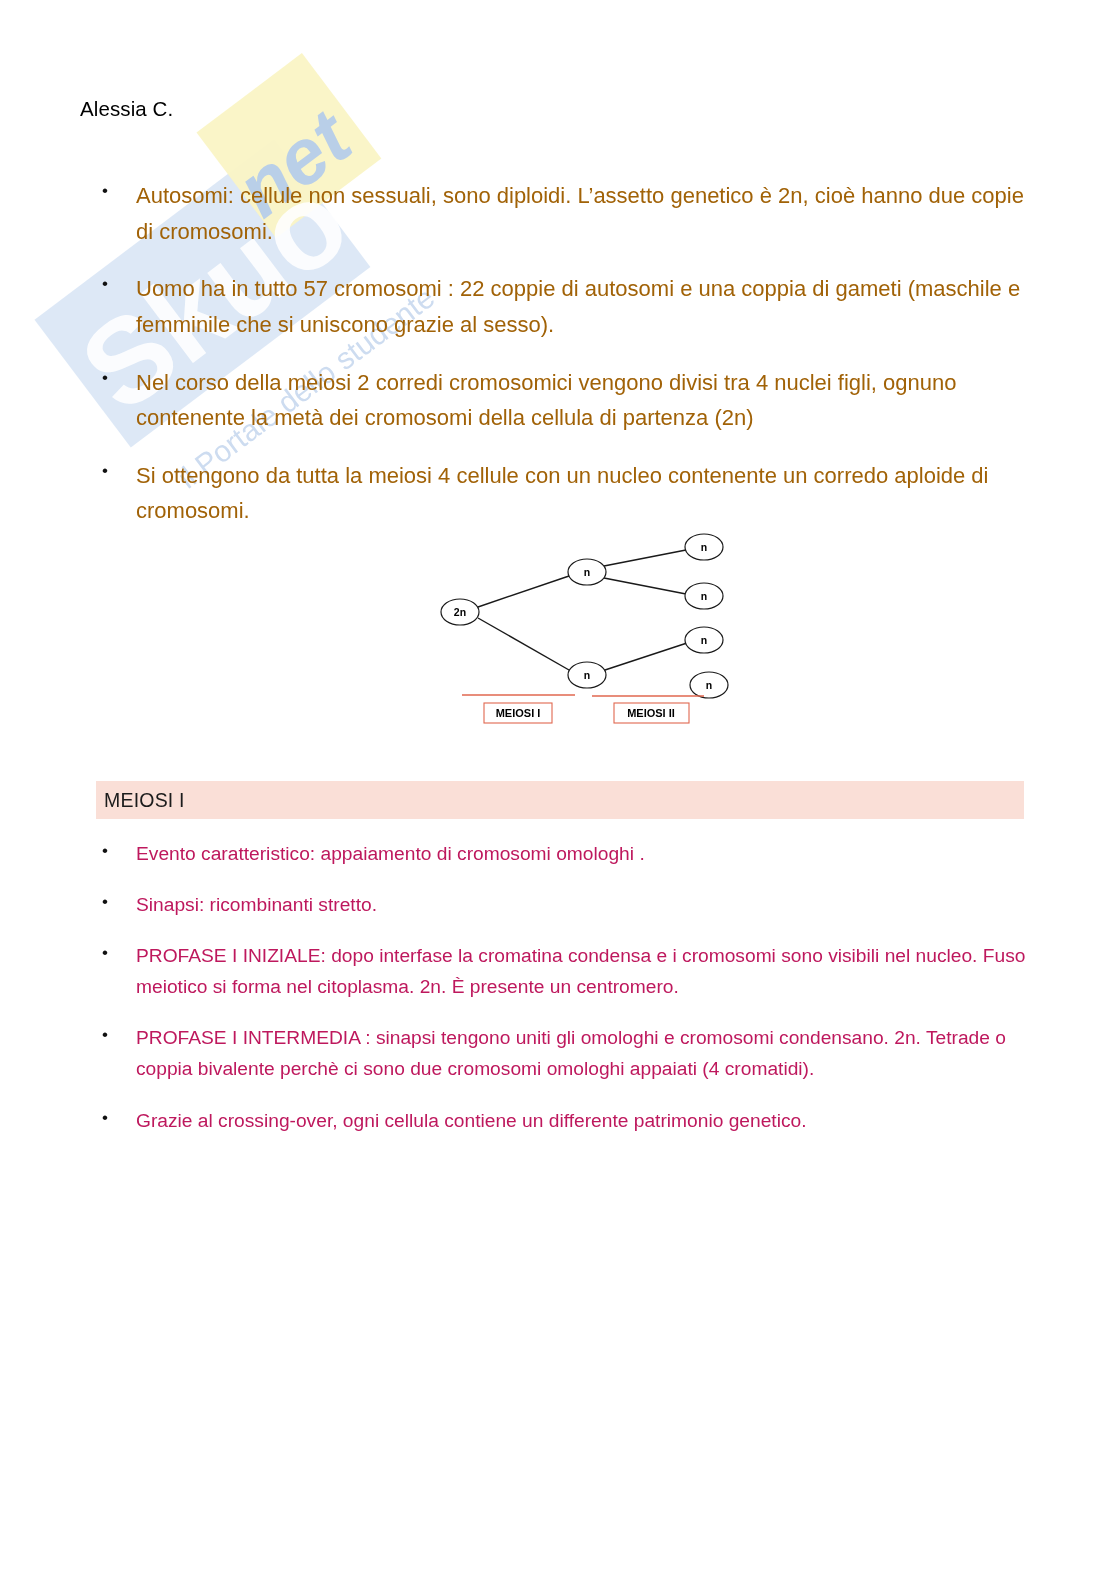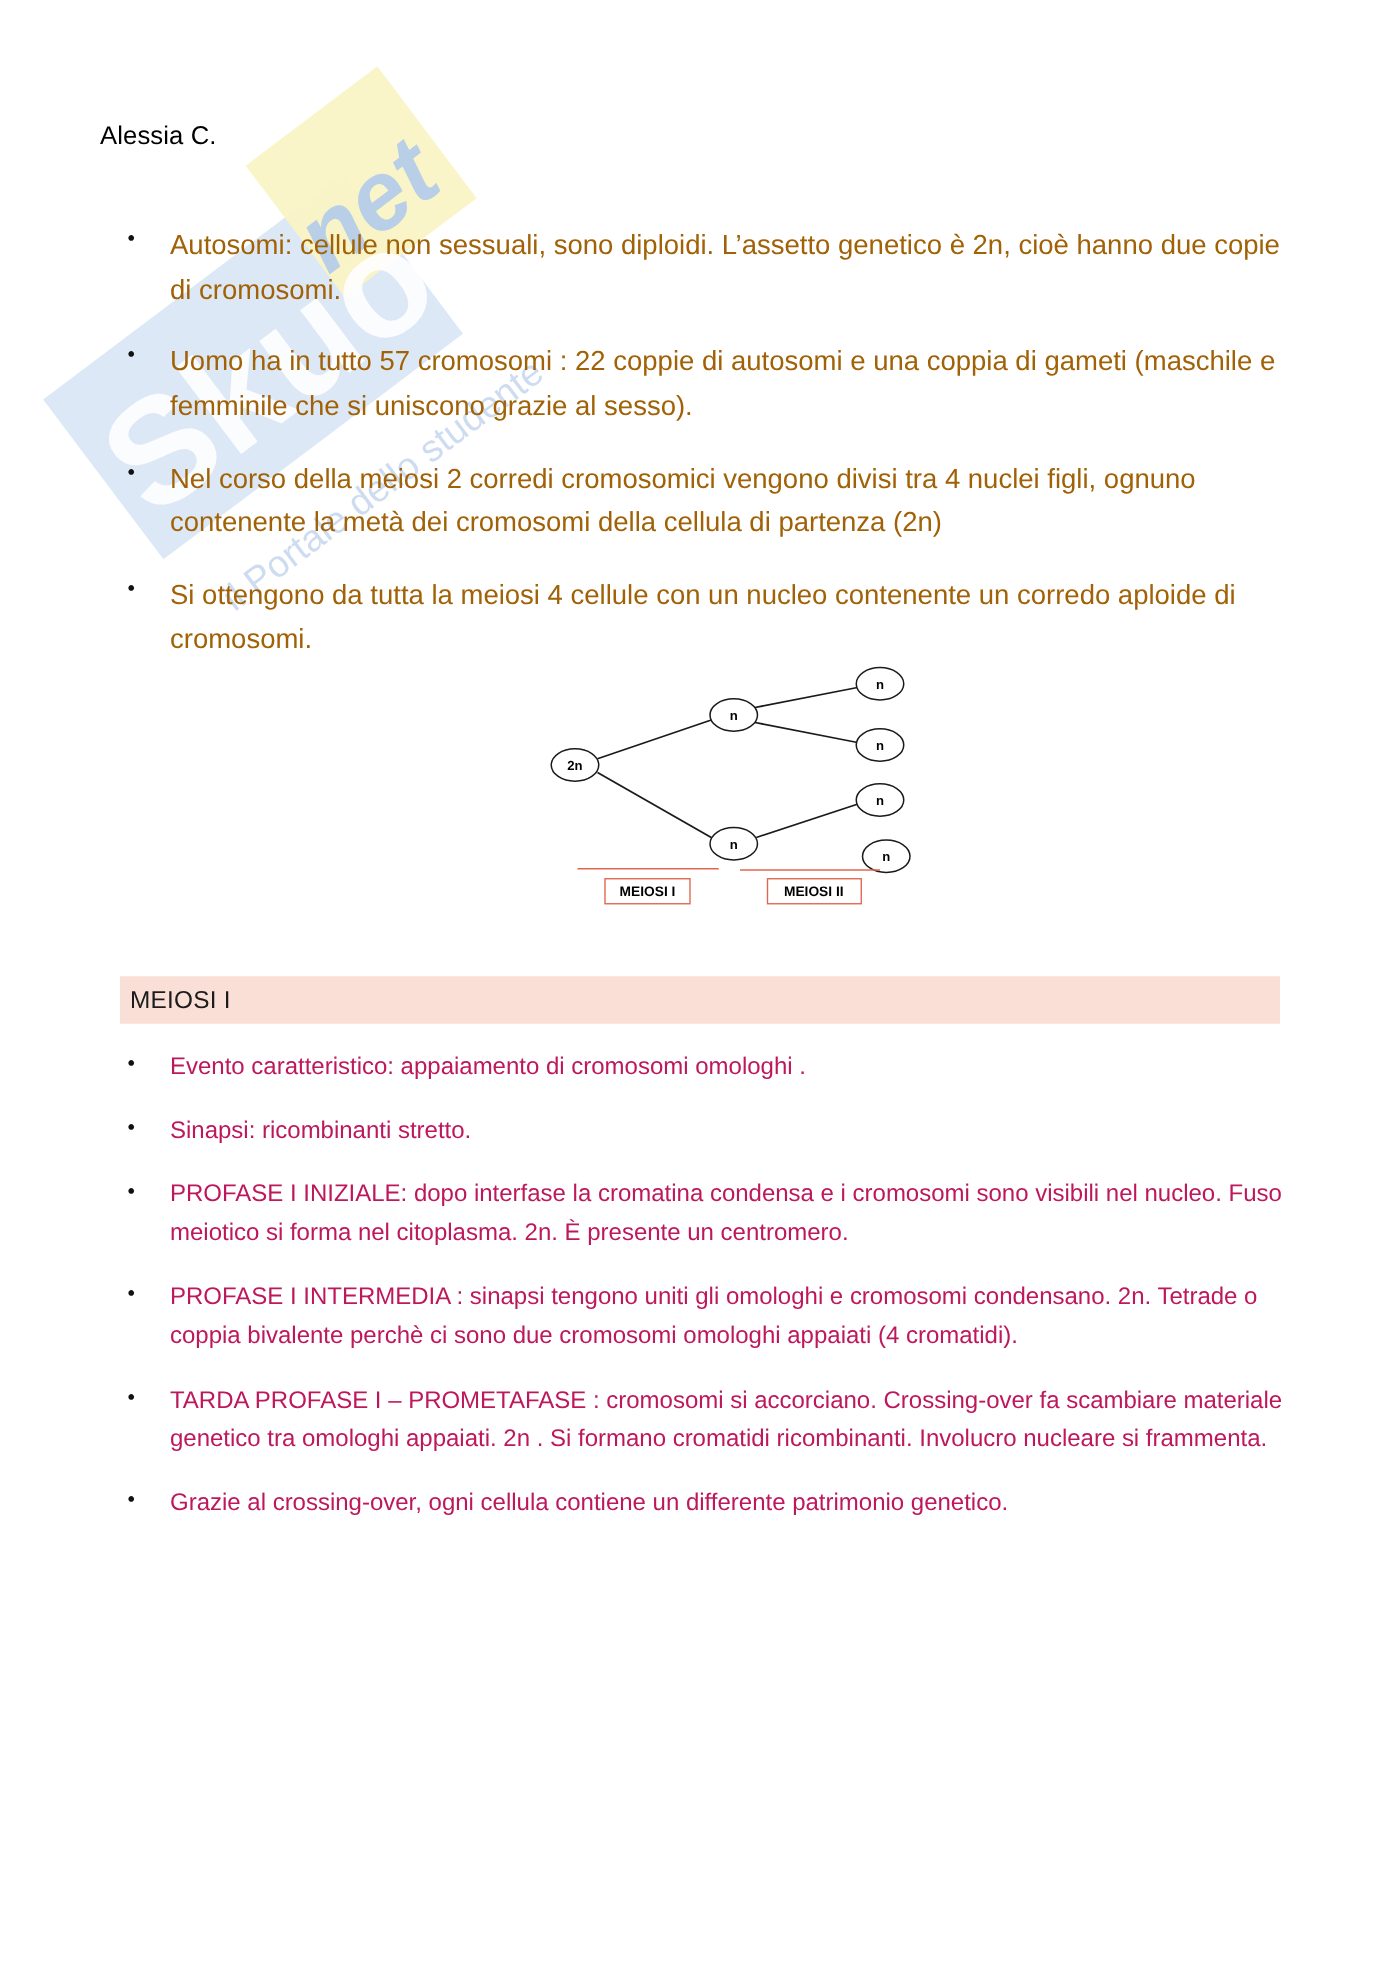--- a/index.html
+++ b/index.html
@@ -214,18 +214,17 @@
 
     <div class="section-band">
       <span class="band-text">MEIOSI I</span>
     </div>
 
     <ul class="bullet-list-2" id="section-bullets">
         <li><span>Evento caratteristico: appaiamento di cromosomi omologhi .</span></li>
         <li><span>Sinapsi: ricombinanti stretto.</span></li>
         <li><b>PROFASE I INIZIALE</b><span>: dopo interfase la cromatina condensa e i cromosomi sono visibili nel nucleo. Fuso meiotico si forma nel citoplasma. 2n. È presente un centromero.</span></li>
         <li><b>PROFASE I INTERMEDIA</b><span> : sinapsi tengono uniti gli omologhi e cromosomi condensano. 2n. Tetrade o coppia bivalente perchè ci sono due cromosomi omologhi appaiati (4 cromatidi).</span></li>
-        <li><b>TARDA PROFASE I – PROMETAFASE</b><span> : cromosomi si accorciano. </span><b>Crossing-over</b><span> fa scambiare materiale genetico tra omologhi appaiati.  2n . Si formano cromatidi ricombinanti. Involucro nucleare si frammenta.</span></li>
         <li><span>Grazie al crossing-over, ogni cellula contiene un differente patrimonio genetico.</span></li>
       </ul>
 
   </div>
 </div>
 
 </body></html>

